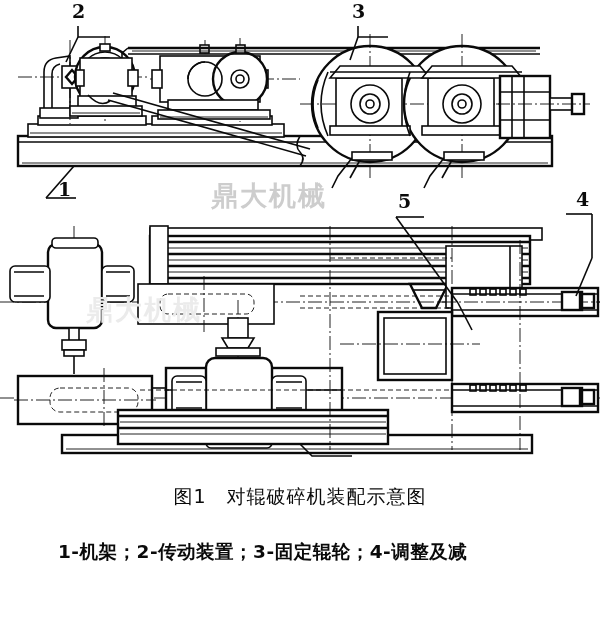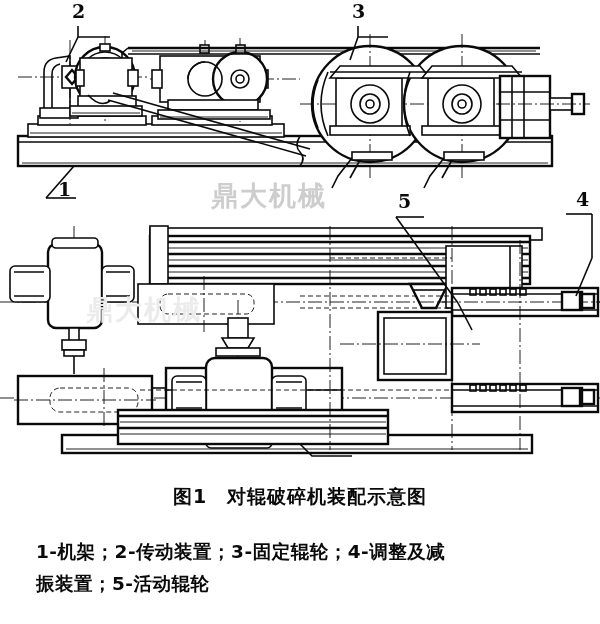--- a/index.html
+++ b/index.html
@@ -31,39 +31,39 @@
   }
   .wm-main{left:211px;top:178px;font-size:27px;letter-spacing:2px;color:#cdcdcd;}
   .wm-faint{left:86px;top:292px;font-size:27px;letter-spacing:2px;color:#ebebeb;}
 
   .caption-block{
     position:absolute;left:0;top:474px;width:600px;
   }
   .fig-caption{
     text-align:center;
     font-family:"DejaVu Sans","Liberation Sans",sans-serif;
-    font-weight:700;
+    font-weight:400;
     font-size:19px;
     letter-spacing:1px;
     color:#0a0a0a;
     padding-top:10px;
   }
   .legend{
     margin-top:26px;
     padding-left:36px;
     padding-right:28px;
     font-family:"DejaVu Sans","Liberation Sans",sans-serif;
     font-weight:700;
     font-size:18.5px;
     line-height:32px;
     letter-spacing:0.5px;
     color:#0a0a0a;
     text-align:left;
   }
-  .legend span{display:inline;}
+  .legend span{display:inline;margin-left:22px;}
 </style>
 </head>
 <body>
 
 <div id="stage">
 
   <svg id="drawing" viewBox="0 0 600 470">
     <defs>
       <style>
         .ln{stroke:#0a0a0a;fill:none;stroke-width:1.6;}
@@ -372,17 +372,16 @@
   <div class="callout" style="left:398px;top:192px;">5</div>
   <div class="callout" style="left:576px;top:190px;">4</div>
 
   <div class="watermark wm-main">鼎大机械</div>
   <div class="watermark wm-faint">鼎大机械</div>
 
   <div class="caption-block">
     <div class="fig-caption">图1　对辊破碎机装配示意图</div>
     <div class="legend">
       <span>1-机架；2-传动装置；3-固定辊轮；4-调整及减</span><br>
-      <span>振装置；5-活动辊轮</span>
     </div>
   </div>
 
 </div>
 
 </body></html>

